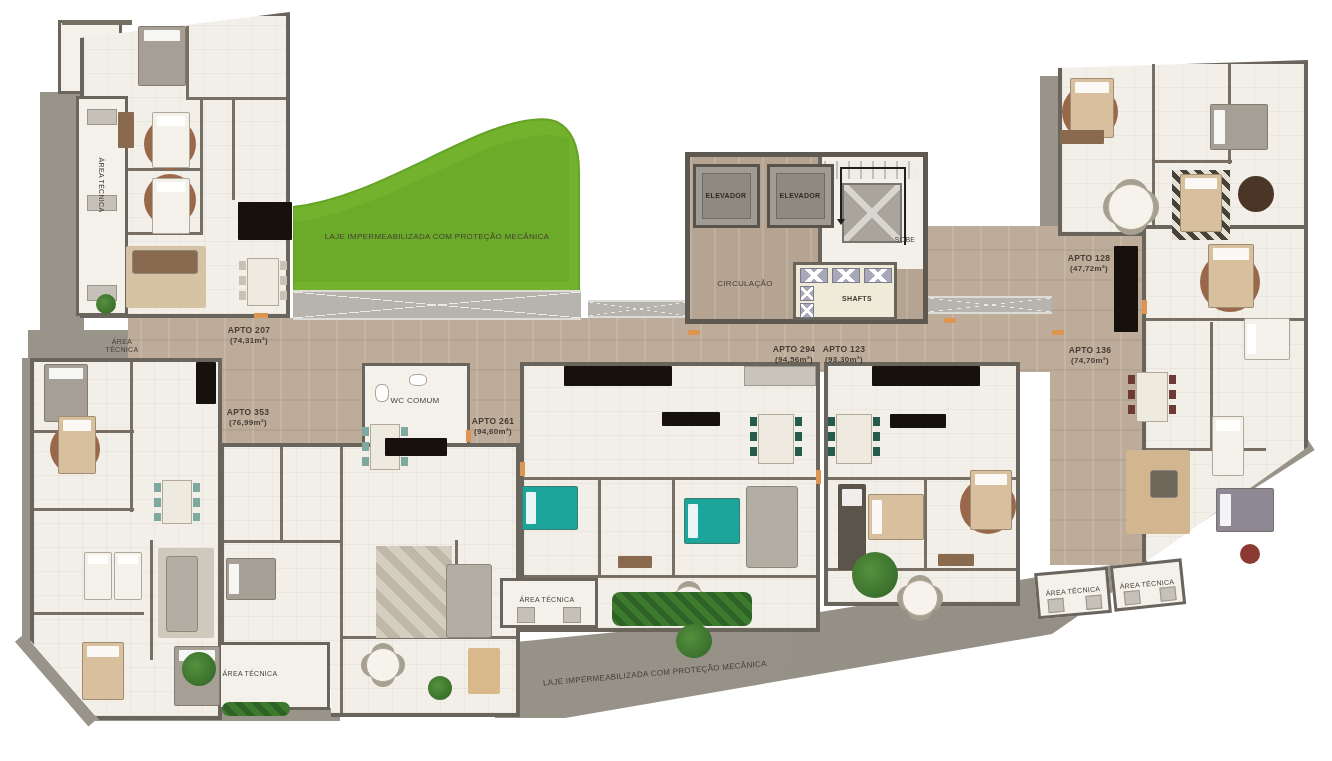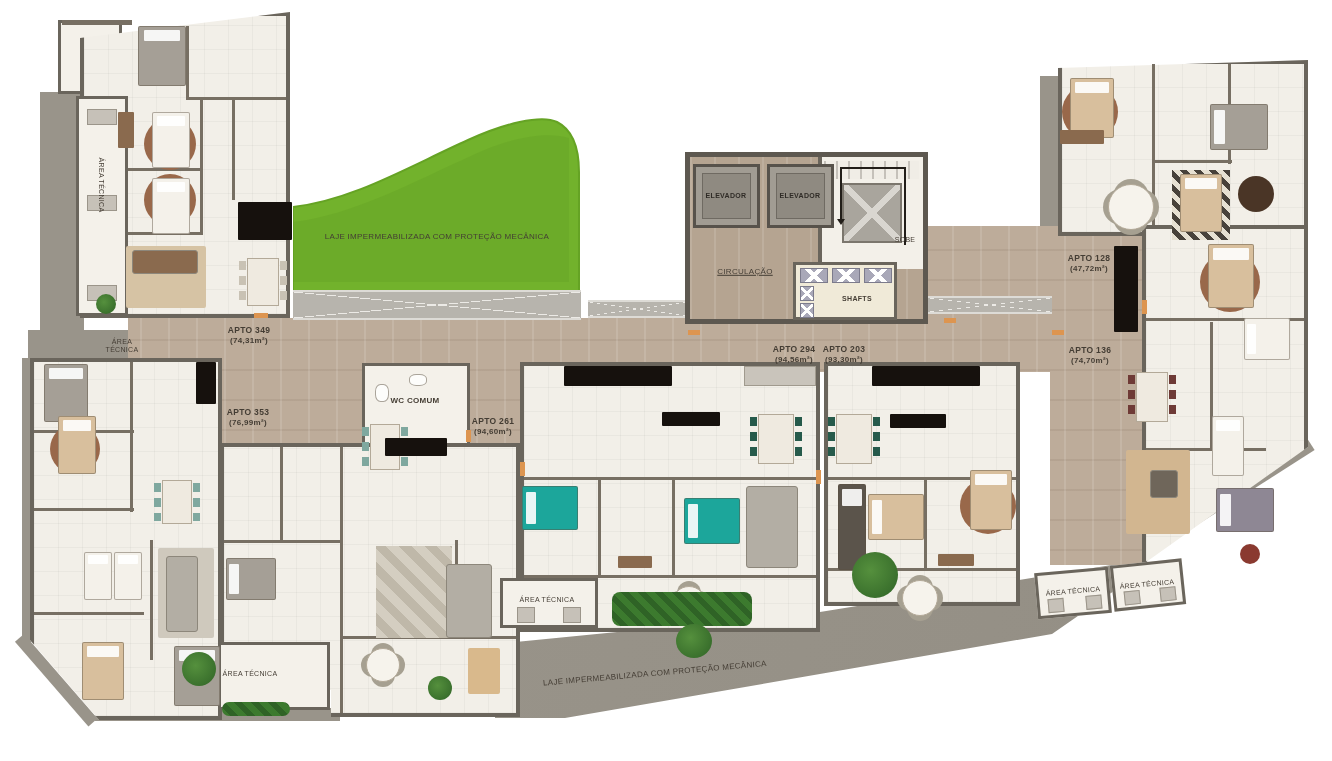--- a/index.html
+++ b/index.html
@@ -56,21 +56,21 @@
   .desk{position:absolute;background:#8a6a4e;border-radius:1px;}
   .plant{position:absolute;border-radius:50%;background:radial-gradient(circle at 40% 40%,#55903d,#2f6326);}
   .hedge{position:absolute;border-radius:8px;background:repeating-linear-gradient(45deg,#3c7a2e 0 6px,#2f6326 6px 12px);}
   .door{position:absolute;background:#dd9550;}
   .mach{position:absolute;background:#c6c1b8;border:1px solid #9b958a;box-sizing:border-box;}
   .fix{position:absolute;background:#fdfdfb;border:1px solid #aaa49a;border-radius:40%;}
   
   .lbl{position:absolute;font:700 8.5px/1.3 "Liberation Sans",sans-serif;color:#443d34;letter-spacing:.3px;
        text-align:center;transform:translate(-50%,-50%);white-space:nowrap;}
   .lbl .area{display:block;font-weight:700;font-size:8px;}
-  .lbl.t7{font-size:7px;} .lbl.t8{font-size:8px;font-weight:700;}
+  .lbl.t7{font-size:7px;} .lbl.t8{font-size:8px;font-weight:400;}
   .lbl.reg{font-weight:400;}
   .lbl.vert{transform:translate(-50%,-50%) rotate(90deg);}
   .lbl.wrap{white-space:normal;width:50px;line-height:1.15;}
   .lbl.tilt{transform:translate(-50%,-50%) rotate(-5deg);}
 </style>
 </head>
 <body>
 
 <div id="canvas">
 
@@ -266,45 +266,45 @@
   <div class="door" style="left:520px;top:462px;width:5px;height:14px;"></div>
   <div class="door" style="left:688px;top:330px;width:12px;height:5px;"></div>
   <div class="door" style="left:816px;top:470px;width:5px;height:14px;"></div>
   <div class="door" style="left:1052px;top:330px;width:12px;height:5px;"></div>
   <div class="door" style="left:1142px;top:300px;width:5px;height:14px;"></div>
   <div class="door" style="left:944px;top:318px;width:12px;height:5px;"></div>
 
   <div class="lbl t7" style="left:726px;top:196px;color:#2f2b26;">ELEVADOR</div>
   <div class="lbl t7" style="left:800px;top:196px;color:#2f2b26;">ELEVADOR</div>
   <div class="lbl t7 reg" style="left:905px;top:240px;">SOBE</div>
-  <div class="lbl t8 reg" style="left:745px;top:272px;text-decoration:underline;">CIRCULAÇÃO</div>
+  <div class="lbl t8 reg" style="left:745px;top:284px;">CIRCULAÇÃO</div>
   <div class="lbl t7" style="left:857px;top:299px;">SHAFTS</div>
 
   <div class="lbl t8 reg" style="left:437px;top:237px;">LAJE IMPERMEABILIZADA COM PROTEÇÃO MECÂNICA</div>
   <div class="lbl t8 reg tilt" style="left:655px;top:674px;">LAJE IMPERMEABILIZADA COM PROTEÇÃO MECÂNICA</div>
 
   <div class="lbl" style="left:249px;top:336px;">
-    <span>APTO 349</span>
+    <span>APTO 207</span>
     <span class="area">(74,31m²)</span>
   </div>
   <div class="lbl" style="left:248px;top:418px;">
     <span>APTO 353</span>
     <span class="area">(76,99m²)</span>
   </div>
   <div class="lbl t8" style="left:415px;top:401px;">WC COMUM</div>
   <div class="lbl" style="left:493px;top:427px;">
     <span>APTO 261</span>
     <span class="area">(94,60m²)</span>
   </div>
   <div class="lbl" style="left:794px;top:355px;">
     <span>APTO 294</span>
     <span class="area">(94,56m²)</span>
   </div>
   <div class="lbl" style="left:844px;top:355px;">
-    <span>APTO 203</span>
+    <span>APTO 123</span>
     <span class="area">(93,30m²)</span>
   </div>
   <div class="lbl" style="left:1090px;top:356px;">
     <span>APTO 136</span>
     <span class="area">(74,70m²)</span>
   </div>
   <div class="lbl" style="left:1089px;top:264px;">
     <span>APTO 128</span>
     <span class="area">(47,72m²)</span>
   </div>

